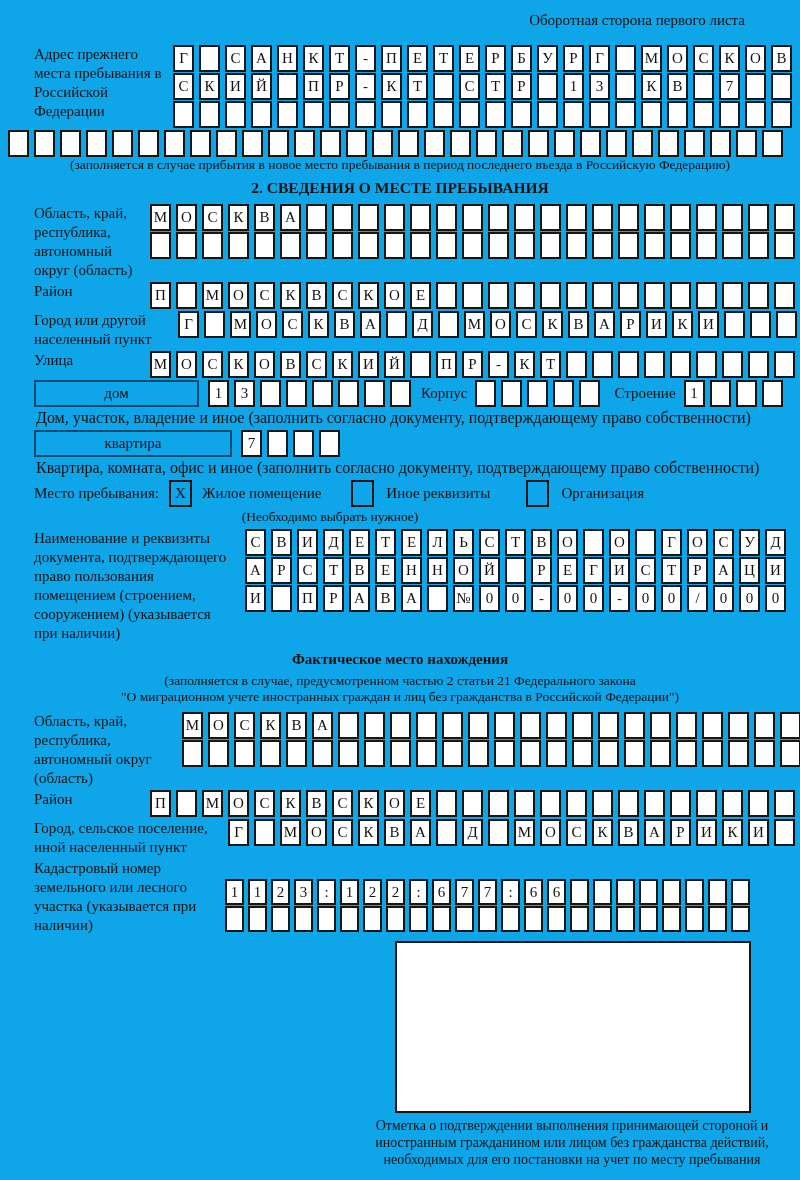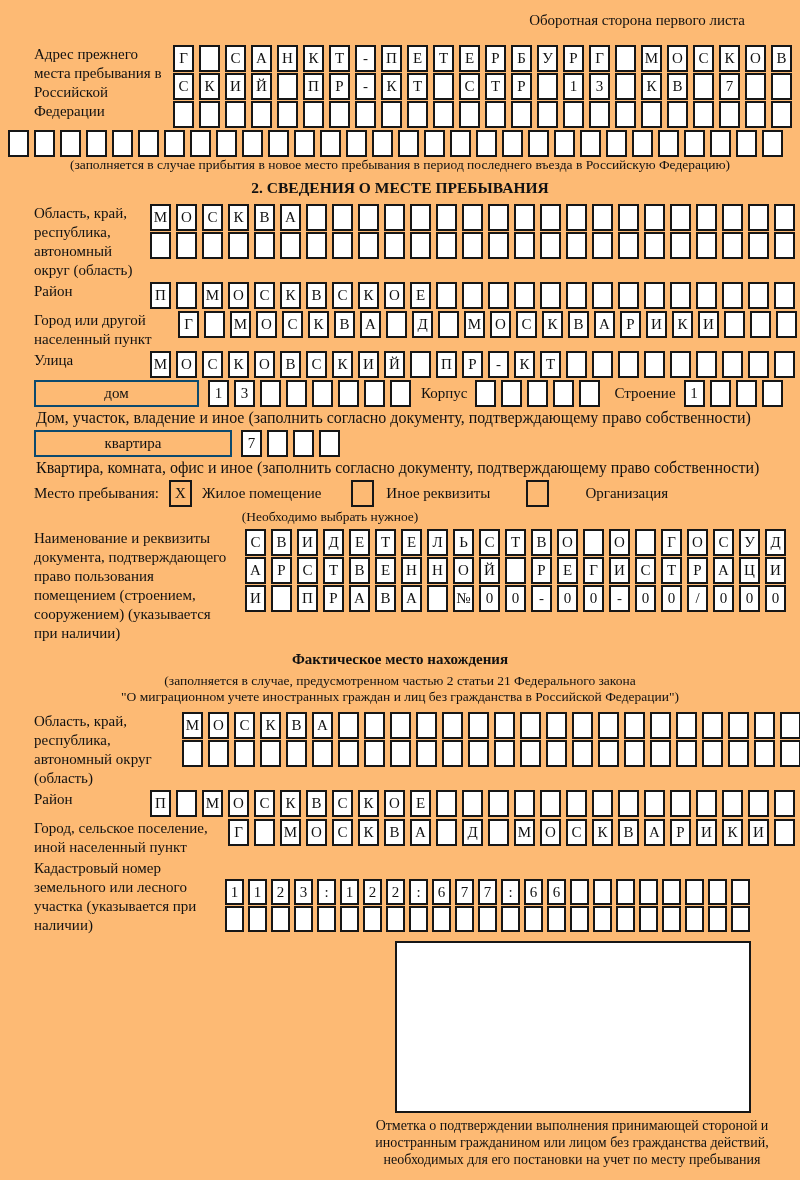--- a/index.html
+++ b/index.html
@@ -1,18 +1,18 @@
 <!DOCTYPE html>
 <html><head>
 <meta charset="utf-8">
 <style>
   html,body { margin:0; padding:0; background:#fff; }
   .page {
     position:relative; width:800px; height:1180px; overflow:hidden;
-    background:#fdba74; color:#111;
+    background:#0ea5e9; color:#111;
     font-family:"Liberation Serif", serif; font-size:15px;
     box-sizing:border-box; padding-top:12px;
   }
   .page-header { text-align:right; padding-right:55px; font-size:15px; margin-bottom:16px; }
 
   .form-row { display:flex; align-items:flex-start; margin-bottom:2px; }
   .flabel { flex:none; font-size:15px; line-height:19px; margin-left:34px; margin-right:8px; }
   .w131{width:131px;} .w108{width:108px;} .w136{width:136px;} .w140{width:140px;}
   .w186{width:186px;} .w183{width:183px;} .w203{width:203px;}
 
@@ -381,21 +381,21 @@
   </div>
   <div class="caption">Квартира, комната, офис и иное (заполнить согласно документу, подтверждающему право собственности)</div>
 
   <div class="chk-row">
     <span>Место пребывания:</span>
     <span class="checkbox" style="margin-left:10px;">X</span>
     <span style="margin-left:10px;">Жилое помещение</span>
     <span class="checkbox" style="margin-left:30px;"></span>
     <span style="margin-left:12px;">Иное реквизиты</span>
     <span class="checkbox" style="margin-left:36px;"></span>
-    <span style="margin-left:36px;">Организация</span>
+    <span style="margin-left:12px;">Организация</span>
   </div>
   <div class="chk-note">(Необходимо выбрать нужное)</div>
 
   <div class="form-row mb6">
     <div class="flabel w203">Наименование и реквизиты документа, подтверждающего право пользования помещением (строением, сооружением) (указывается при наличии)</div>
     <div class="cells-col">
       <div class="cellrow">
           <span class="cell">С</span>
           <span class="cell">В</span>
           <span class="cell">И</span>

